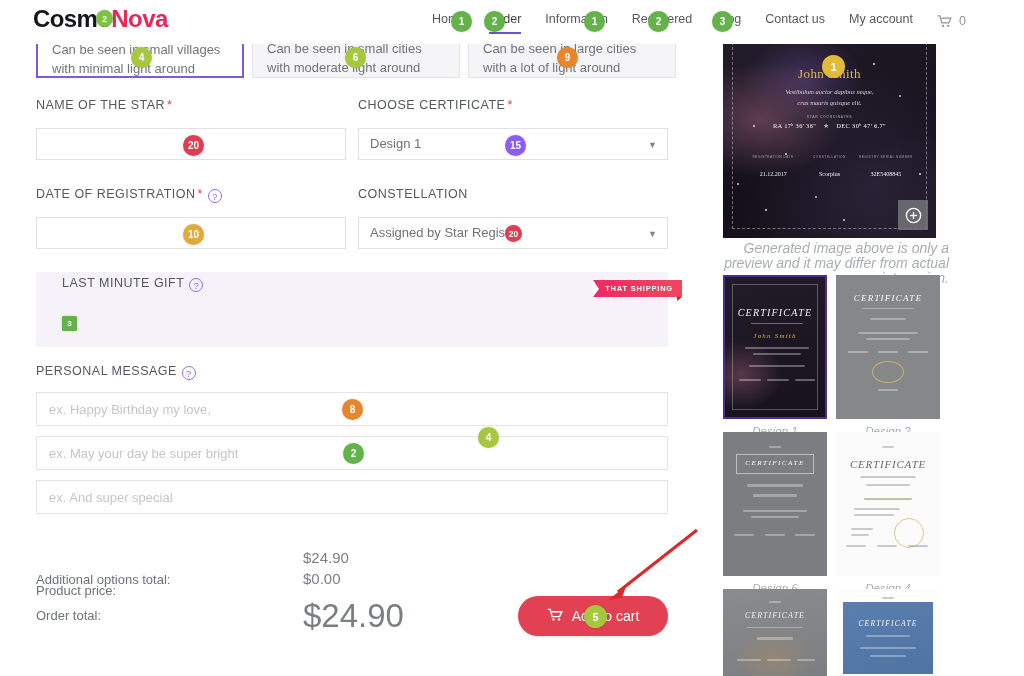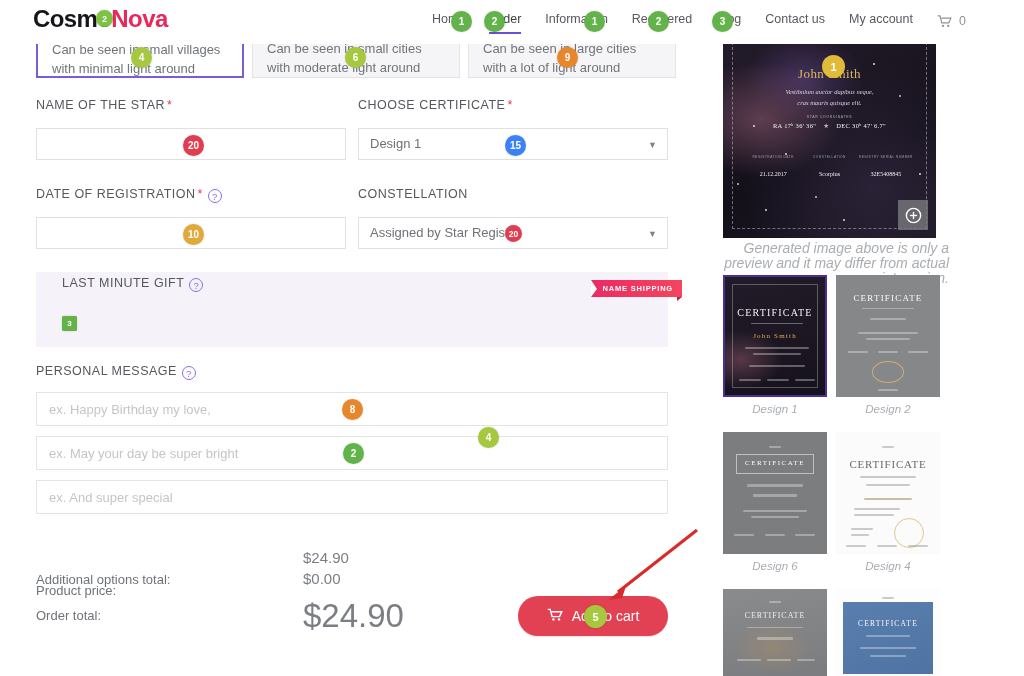--- a/index.html
+++ b/index.html
@@ -265,22 +265,22 @@
   .preview-note {
     position: absolute; left: 6px; top: 241px; width: 236px;
     text-align: right; font-style: italic; font-size: 14px;
     line-height: 15px; color: #a9adb2;
   }
 
   
   .thumb-grid { position: absolute; left: 16px; top: 275px; width: 243px; }
   .thumb-cell { position: absolute; }
   .thumb-box {
-    position: relative; width: 104px; height: 122px;
-    overflow: hidden; cursor: pointer;
+    position: relative; width: 104px; height: 144px;
+    overflow: hidden; cursor: pointer; font-style: italic;
   }
   .thumb-box.sel-border { border: 2px solid #4b2f93; }
   .thumb-cap {
     text-align: center; font-style: italic; font-size: 11.5px;
     color: #a9adb2; margin-top: 6px;
   }
   
   .t-dark {
     background:
       radial-gradient(ellipse 60% 35% at 16% 70%, rgba(150,90,110,.5), transparent 70%),
@@ -389,21 +389,21 @@
     <input class="txt-input" style="left: 36px; top: 128px; width: 310px;" placeholder="">
     <div class="badge b-lg" style="left:183px;top:135px;background:#e03d52;">20</div>
 
     <div class="fld-label" style="left:358px;top:98px;">
       <span>CHOOSE CERTIFICATE</span><span class="req">*</span>
     </div>
     <div class="sel" style="left:358px;top:128px;width:310px;">
       <span>Design 1</span>
       <span class="caret">▼</span>
     </div>
-    <div class="badge b-lg" style="left:505px;top:135px;background:#3b82f6;">15</div>
+    <div class="badge b-lg" style="left:505px;top:135px;background:#8b5cf6;">15</div>
 
     <div class="fld-label" style="left:36px;top:187px;">
       <span>DATE OF REGISTRATION</span><span class="req">*</span><span class="help">?</span>
     </div>
     <input class="txt-input" style="left: 36px; top: 217px; width: 310px;" placeholder="">
     <div class="badge b-lg" style="left:183px;top:224px;background:#e0a93a;">10</div>
 
     <div class="fld-label" style="left:358px;top:187px;">
       <span>CONSTELLATION</span>
     </div>
@@ -413,21 +413,21 @@
     </div>
     <div class="badge b-md" style="left:505px;top:225px;background:#e03d52;">20</div>
 
     <div class="gift-panel">
       <div class="gift-title">
         <span>LAST MINUTE GIFT</span><span class="help">?</span>
       </div>
       <div class="gift-row">
         <div class="gift-check"></div>
       </div>
-      <div class="ribbon">NAME SHIPPING</div>
+      <div class="ribbon">THAT SHIPPING</div>
     </div>
     <div class="badge b-sm" style="left:62px;top:316px;background:#63b34a;border-radius:2px;">3</div>
 
     <div class="fld-label" style="left:36px;top:364px;">
       <span>PERSONAL MESSAGE</span><span class="help">?</span>
     </div>
     <input class="msg-input" style="top: 392px;" placeholder="ex. Happy Birthday my love,">
     <input class="msg-input" style="top: 436px;" placeholder="ex. May your day be super bright">
     <input class="msg-input" style="top: 480px;" placeholder="ex. And super special">
     <div class="badge b-lg" style="left:342px;top:399px;background:#e8862c;">8</div>

